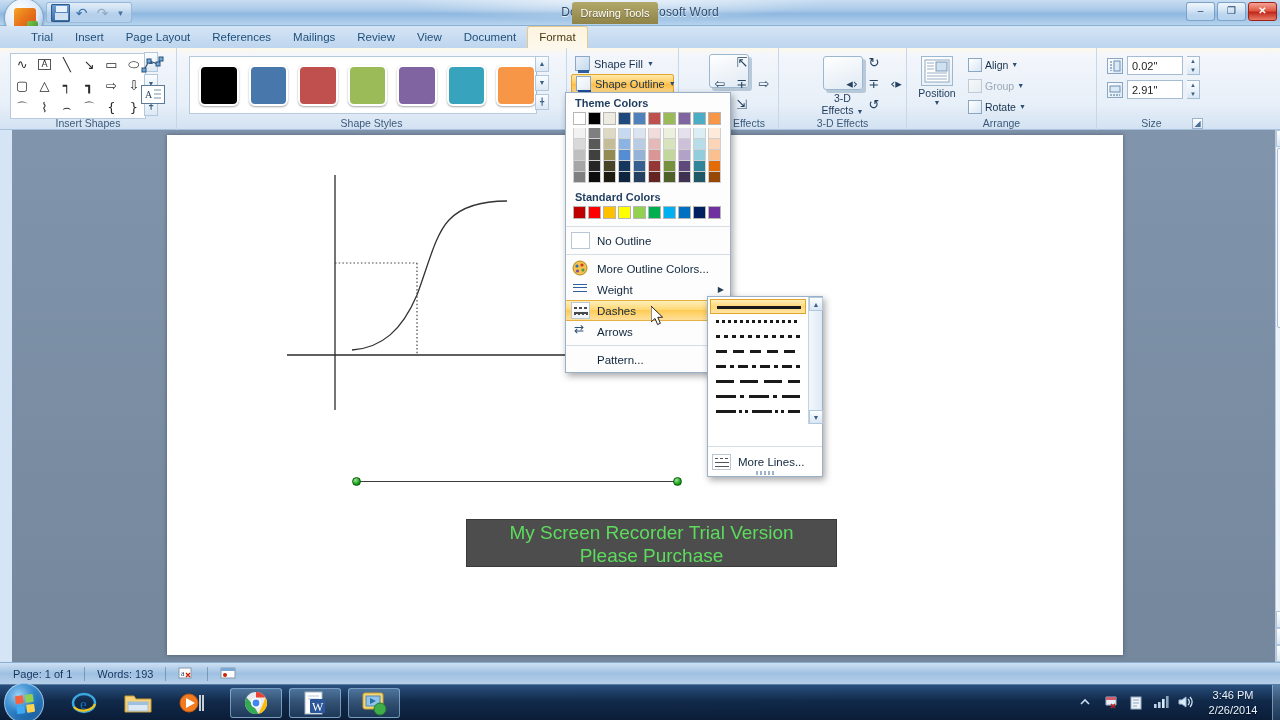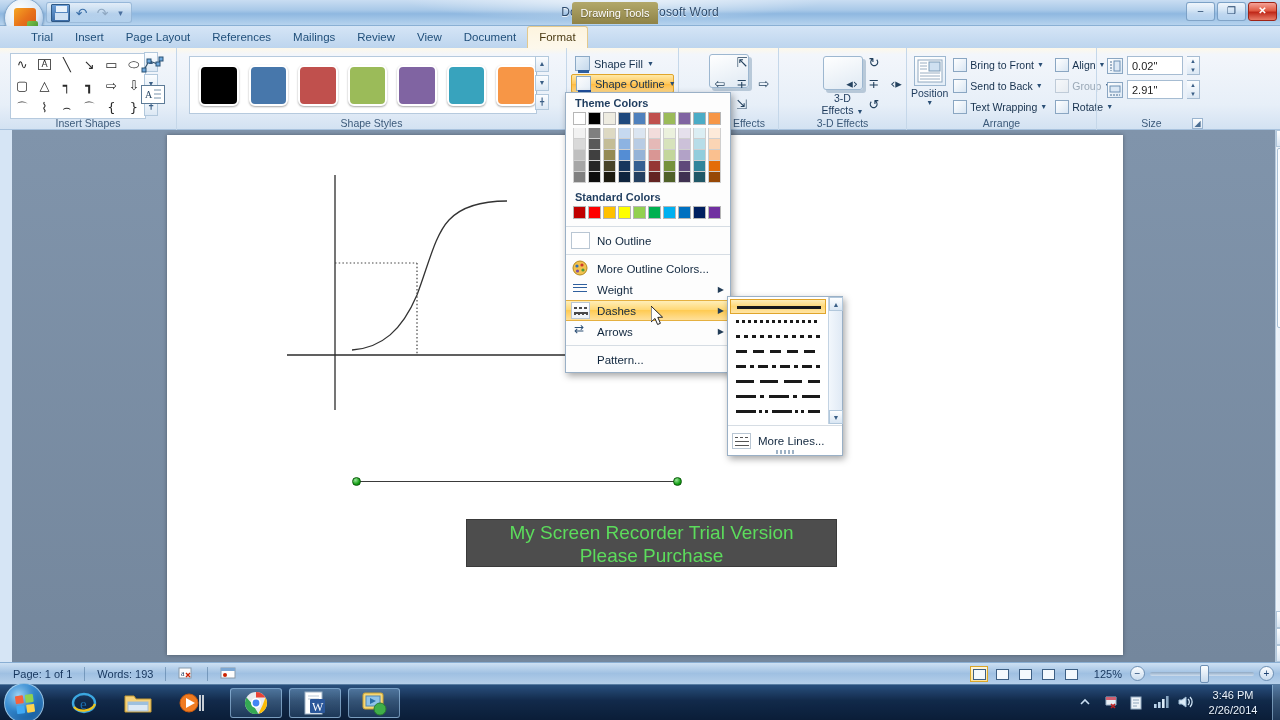--- a/index.html
+++ b/index.html
@@ -352,21 +352,21 @@
     background:#2f5f9e; box-shadow: 0 3px 0 0 #2f5f9e, 0 7px 0 0 #2f5f9e;}
   .ico-dashes:after{ content:""; position:absolute; left:2px; top:4px; width:14px; height:2px;
     background: repeating-linear-gradient(90deg,#4a4a4a 0 3px, transparent 3px 5px);
     box-shadow: 0 5px 0 0 #4a4a4a;}
   .ico-dashes:before{ content:""; position:absolute; left:2px; top:11px; width:14px; height:1px;
     background: repeating-linear-gradient(90deg,#4a4a4a 0 2px, transparent 2px 4px);}
   .ico-arrows:after{ content:"⇄"; position:absolute; left:3px; top:-1px; font-size:12px; color:#2d5076;}
 
   
   #dashes-submenu {
-    position: absolute; left: 727px; top: 296px; width: 116px; height: 160px;
+    position: absolute; left: 707px; top: 296px; width: 116px; height: 181px;
     background: #ffffff; border: 1px solid #9ab0c6;
     box-shadow: 2px 3px 7px rgba(0,0,0,.35); z-index: 70;
   }
   .dash-list { position: relative; padding: 2px 0 0 2px; }
   .dash-item { width: 96px; height: 15px; position: relative; }
   .dash-item.sel {
     background: linear-gradient(180deg,#ffeeb8,#ffd978 50%,#ffe4a4);
     border: 1px solid #e0a52c;
   }
   .dash-line { position: absolute; left: 6px; top: 6px; width: 84px; height: 3px; }
@@ -620,37 +620,20 @@
               <line x1="5" y1="19" x2="25" y2="19" stroke="#9aaec2"></line>
               <line x1="5" y1="22" x2="25" y2="22" stroke="#9aaec2"></line>
             </svg>
           </div>
           <div>Position</div>
           <div class="caret">▼</div>
         </div>
         <div style="padding-top:2px;">
           <div class="arr-item">
             <span class="arr-ico"></span>
-            <span>Bring to Front</span>
-            <span class="caret">▼</span>
-          </div>
-          <div class="arr-item">
-            <span class="arr-ico"></span>
-            <span>Send to Back</span>
-            <span class="caret">▼</span>
-          </div>
-          <div class="arr-item">
-            <span class="arr-ico"></span>
-            <span>Text Wrapping</span>
-            <span class="caret">▼</span>
-          </div>
-        </div>
-        <div style="padding-top:2px;">
-          <div class="arr-item">
-            <span class="arr-ico"></span>
             <span>Align</span>
             <span class="caret">▼</span>
           </div>
           <div class="arr-item disabled">
             <span class="arr-ico dim"></span>
             <span>Group</span>
             <span class="caret">▼</span>
           </div>
           <div class="arr-item">
             <span class="arr-ico"></span>
@@ -740,43 +723,20 @@
     </div>
     <div class="sb-sep"></div>
     <div class="sb-item">
       <svg width="17" height="14" viewBox="0 0 17 14">
         <rect x="1" y="2" width="14" height="10" fill="#fdfdfd" stroke="#8899aa"></rect>
         <rect x="1" y="2" width="14" height="3" fill="#7ba7d4"></rect>
         <circle cx="5" cy="9" r="2" fill="#cc2200"></circle>
       </svg>
     </div>
 
-    <div id="status-right">
-      <div class="view-btn active">
-          <span class="vb-glyph"></span>
-        </div>
-      <div class="view-btn">
-          <span class="vb-glyph"></span>
-        </div>
-      <div class="view-btn">
-          <span class="vb-glyph"></span>
-        </div>
-      <div class="view-btn">
-          <span class="vb-glyph"></span>
-        </div>
-      <div class="view-btn">
-          <span class="vb-glyph"></span>
-        </div>
-      <div class="sb-item" style="margin-left:6px;">125%</div>
-      <div class="zoom-pm">−</div>
-      <div id="zoom-slider">
-        <div class="knob"></div>
-      </div>
-      <div class="zoom-pm">+</div>
-    </div>
   </div>
 
   <div id="outline-menu">
     <div class="menu-head">Theme Colors</div>
     <div class="color-grid">
       <div class="color-row">
         <div class="cg-cell" style="background:#ffffff"></div>
         <div class="cg-cell" style="background:#000000"></div>
         <div class="cg-cell" style="background:#eeece1"></div>
         <div class="cg-cell" style="background:#1f497d"></div>

